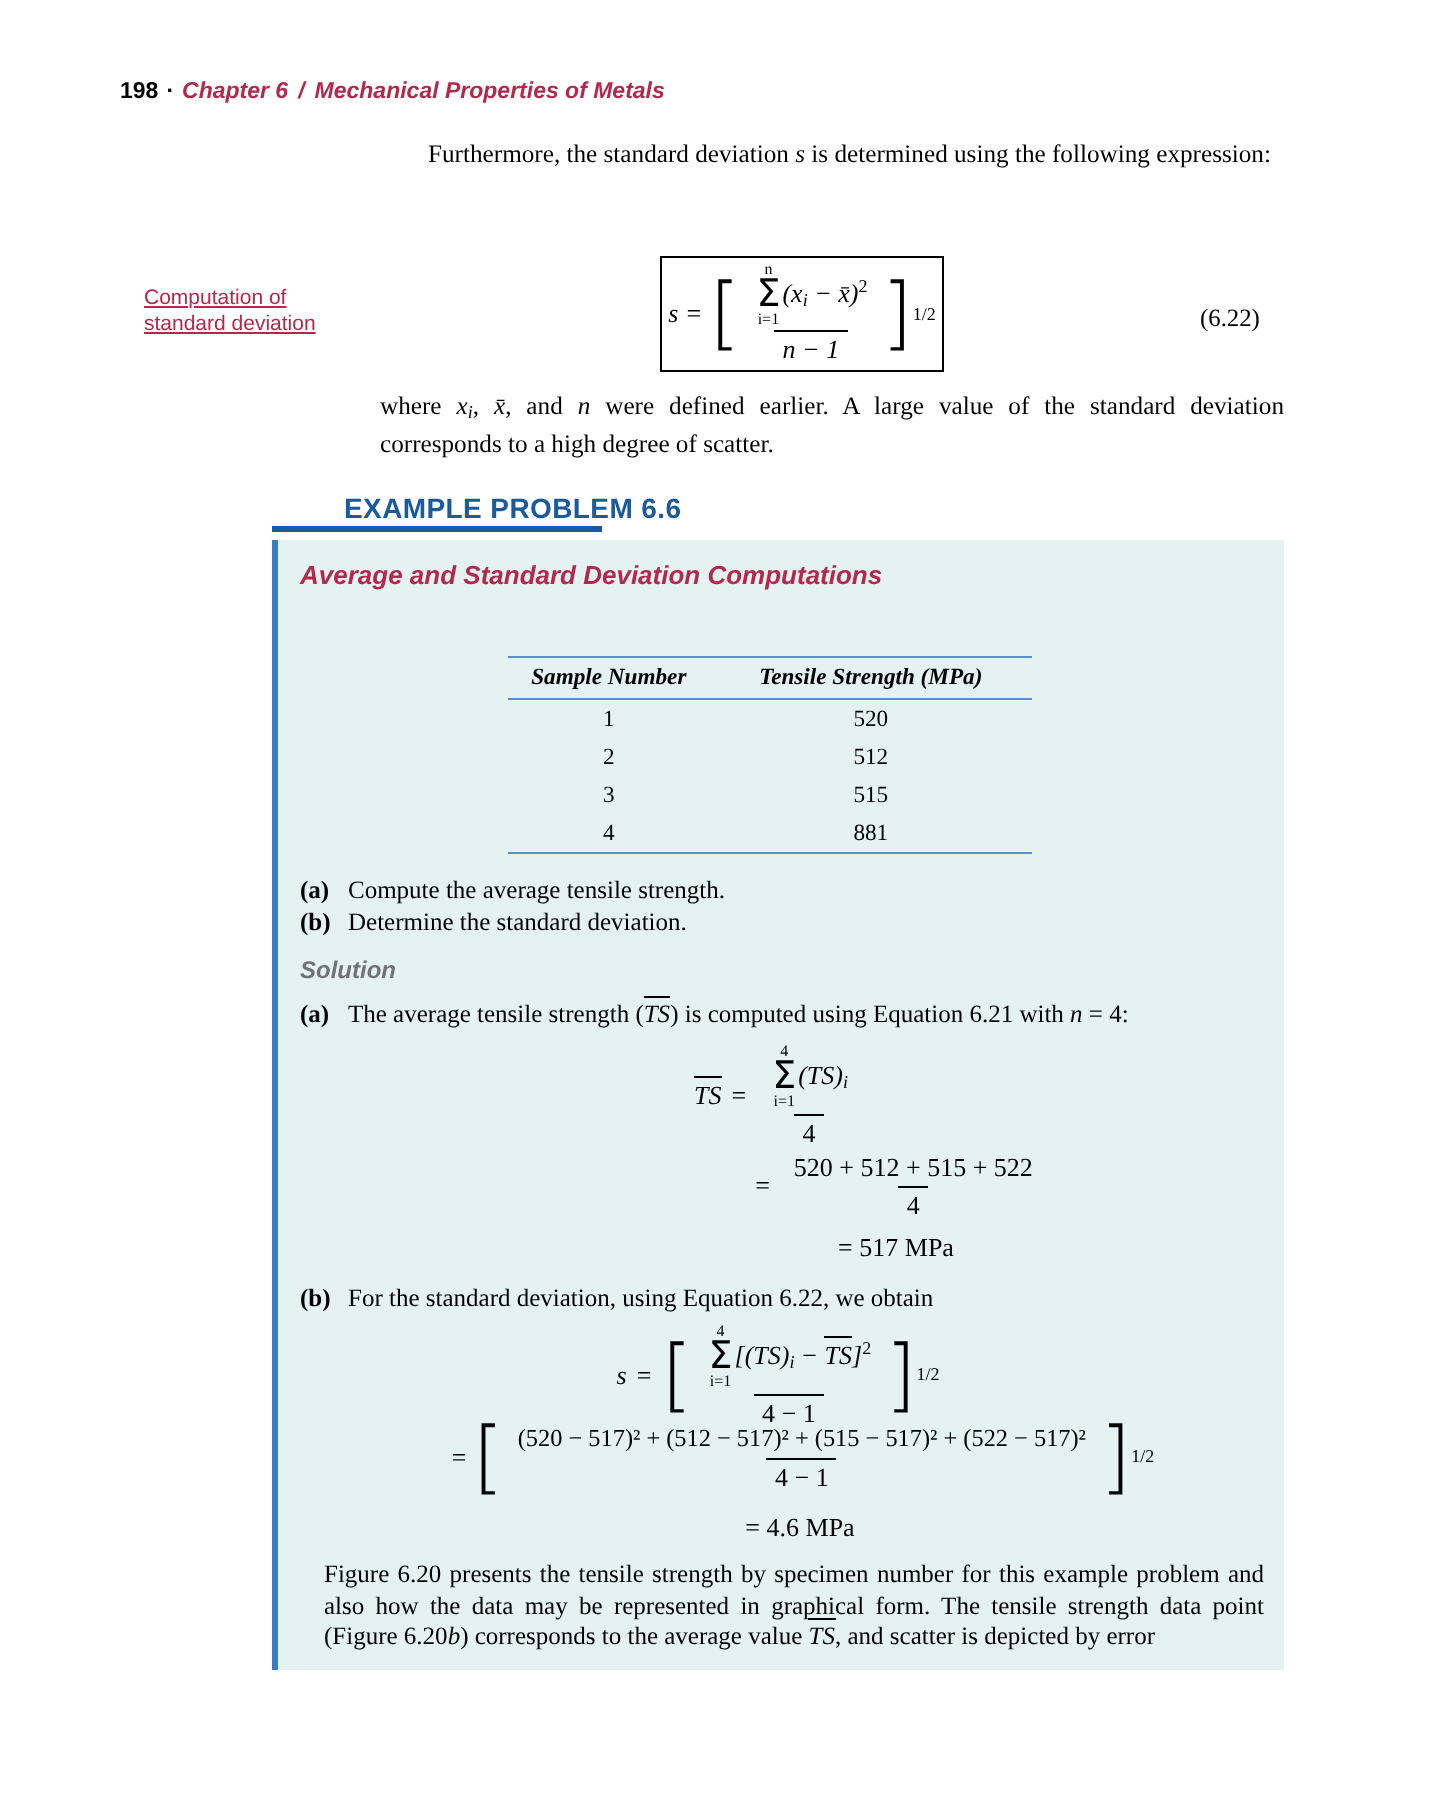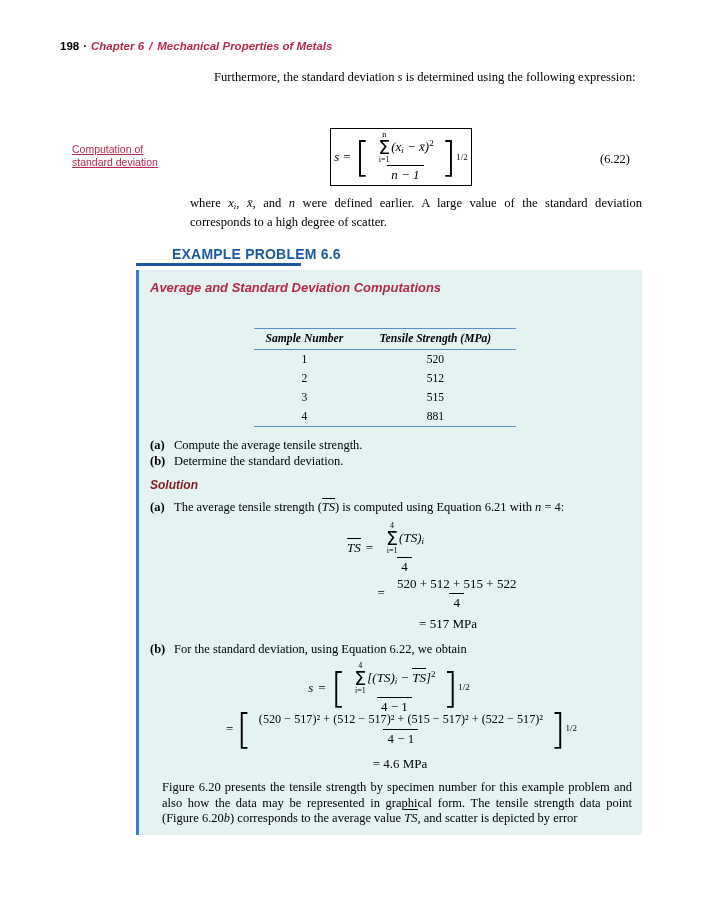--- a/index.html
+++ b/index.html
@@ -200,21 +200,21 @@
     left: 14px;
     width: 478px;
     font-size: 12.5px;
     line-height: 15.5px;
   }
   .solution {
     font-family: "Liberation Sans", sans-serif;
     font-size: 12px;
     font-weight: bold;
     font-style: italic;
-    color: #7f1d1d;
+    color: #737373;
   }
 
   
   .datatable {
     position: absolute;
     left: 118px;
     top: 58px;
     width: 262px;
     border-collapse: collapse;
     font-size: 11.6px;

